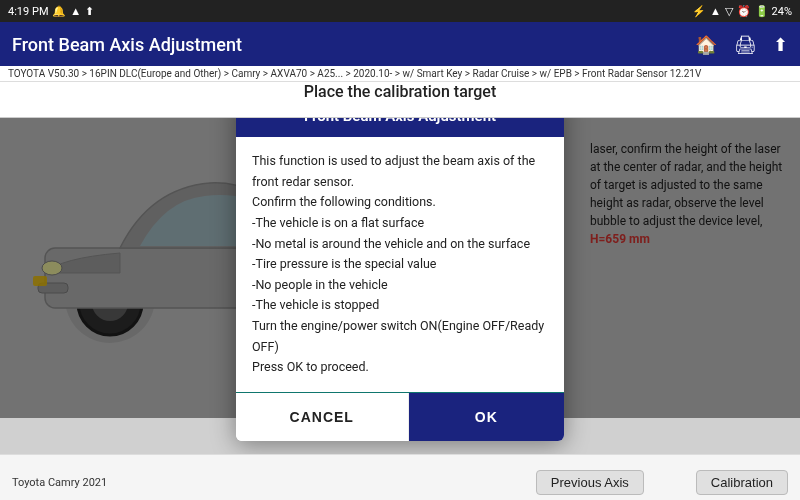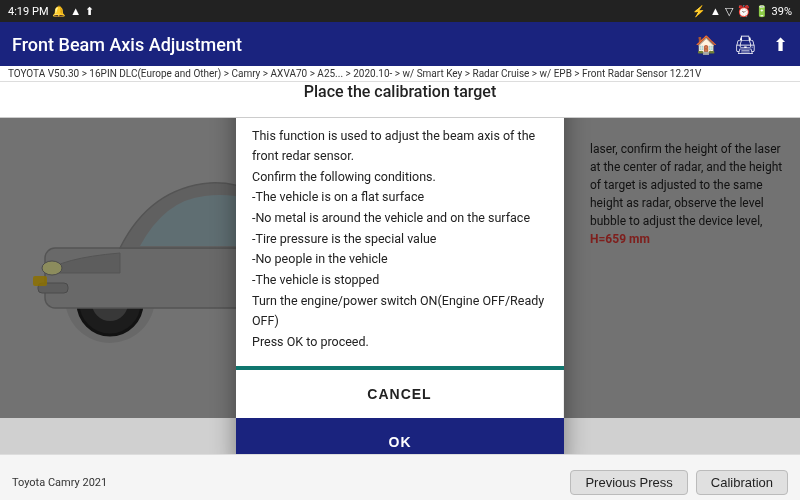--- a/index.html
+++ b/index.html
@@ -144,20 +144,21 @@
       color: #222;
     }
     .btn-calibration {
       background: #e0e0e0;
       border: 1px solid #bbb;
       border-radius: 4px;
       padding: 4px 14px;
       font-size: 13px;
       cursor: pointer;
       color: #222;
+      margin-left: 44px;
     }
 
     
     .modal-overlay {
       position: absolute;
       top: 0; left: 0; right: 0; bottom: 36px;
       background: rgba(0,0,0,0.45);
       display: flex;
       align-items: center;
       justify-content: center;
@@ -181,39 +182,38 @@
       font-weight: 600;
     }
     .modal-body {
       padding: 14px 16px;
       font-size: 12.5px;
       color: #222;
       line-height: 1.65;
     }
     .modal-footer {
       display: flex;
-      border-top: 4px solid #0f766e;
-      flex-direction: column;
+      border-top: 1px solid #0f766e;
     }
     .btn-cancel {
       flex: 1;
       padding: 16px;
       background: white;
       border: none;
       border-right: 1px solid #eee;
       font-size: 14px;
       font-weight: 700;
       letter-spacing: 1px;
       color: #222;
       cursor: pointer;
       text-align: center;
     }
     .btn-ok {
       flex: 1;
-      padding: 16px;
+      padding: 8px;
       background: #1a237e;
       border: none;
       font-size: 14px;
       font-weight: 700;
       letter-spacing: 1px;
       color: white;
       cursor: pointer;
       text-align: center;
     }
     .highlight-red {
@@ -229,21 +229,21 @@
     <span>4:19 PM</span>
     <span>🔔</span>
     <span>▲</span>
     <span>⬆</span>
   </div>
   <div class="status-bar-right">
     <span>⚡</span>
     <span>▲</span>
     <span>▽</span>
     <span>⏰</span>
-    <span>🔋 <span>39%</span></span>
+    <span>🔋 <span>24%</span></span>
   </div>
 </div>
 
 <div class="header">
   <span class="header-title">Front Beam Axis Adjustment</span>
   <div class="header-icons">
     <span class="header-icon">🏠</span>
     <span class="header-icon">🖨</span>
     <span class="header-icon">⬆</span>
   </div>
@@ -310,16 +310,16 @@
       </div>
     </div>
   </div>
 </div>
 
 <div class="bottom-bar">
   <div class="bottom-bar-left">
     <div>Toyota Camry 2021</div>
   </div>
   <div class="bottom-bar-right">
-    <button class="btn-step">Previous Press</button>
+    <button class="btn-step">Previous Axis</button>
     <button class="btn-calibration">Calibration</button>
   </div>
 </div>
 
 </body></html>

